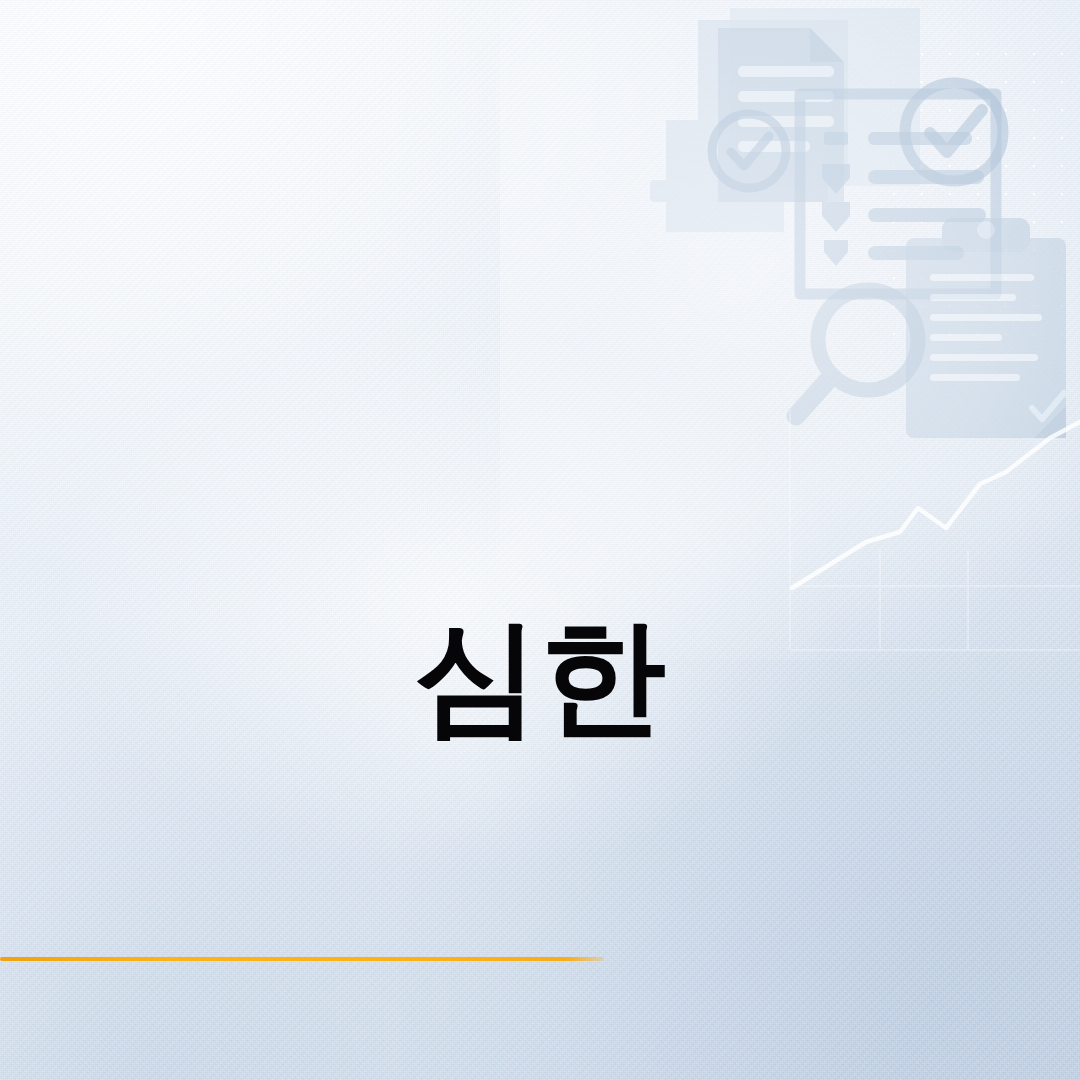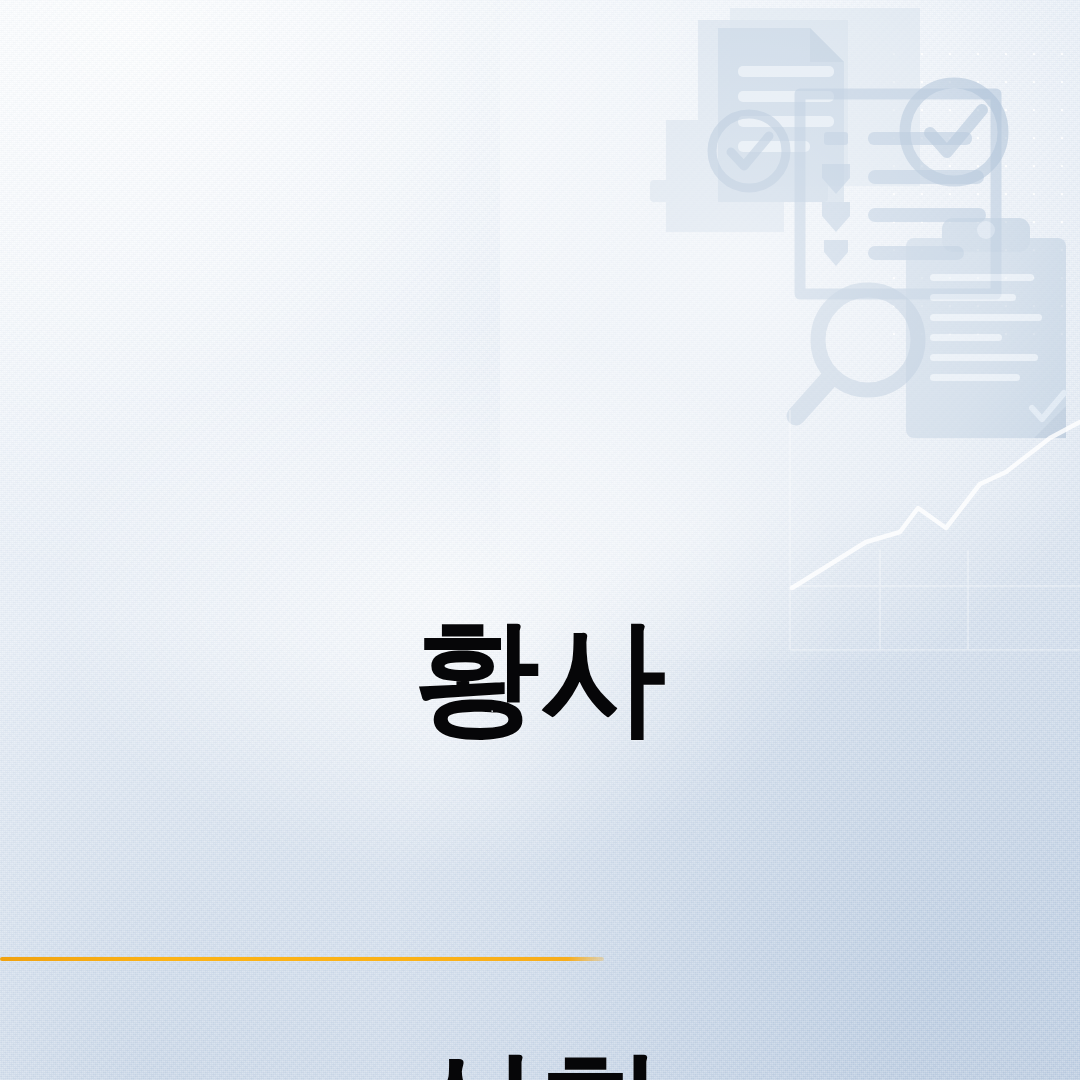--- a/index.html
+++ b/index.html
@@ -231,20 +231,19 @@
         <line x1="130" y1="150" x2="130" y2="250"></line>
         <line x1="218" y1="150" x2="218" y2="250"></line>
         <line x1="40" y1="186" x2="330" y2="186"></line>
         <line x1="40" y1="250" x2="330" y2="250"></line>
       </g>
       <polyline points="42,188 116,142 150,132 168,108 196,128 230,84 256,72 300,38 330,22" fill="none" stroke="#ffffff" stroke-width="4.5" stroke-linecap="round" stroke-linejoin="round" opacity="0.82"></polyline>
     </svg>
   </div>
 
   <div class="headline">
-    <span class="ln ln-1">황사</span>
     <span class="ln ln-2">심한</span>
     
   </div>
 
   <div class="accent-rule"></div>
 
 </div>
 
 </body></html>

